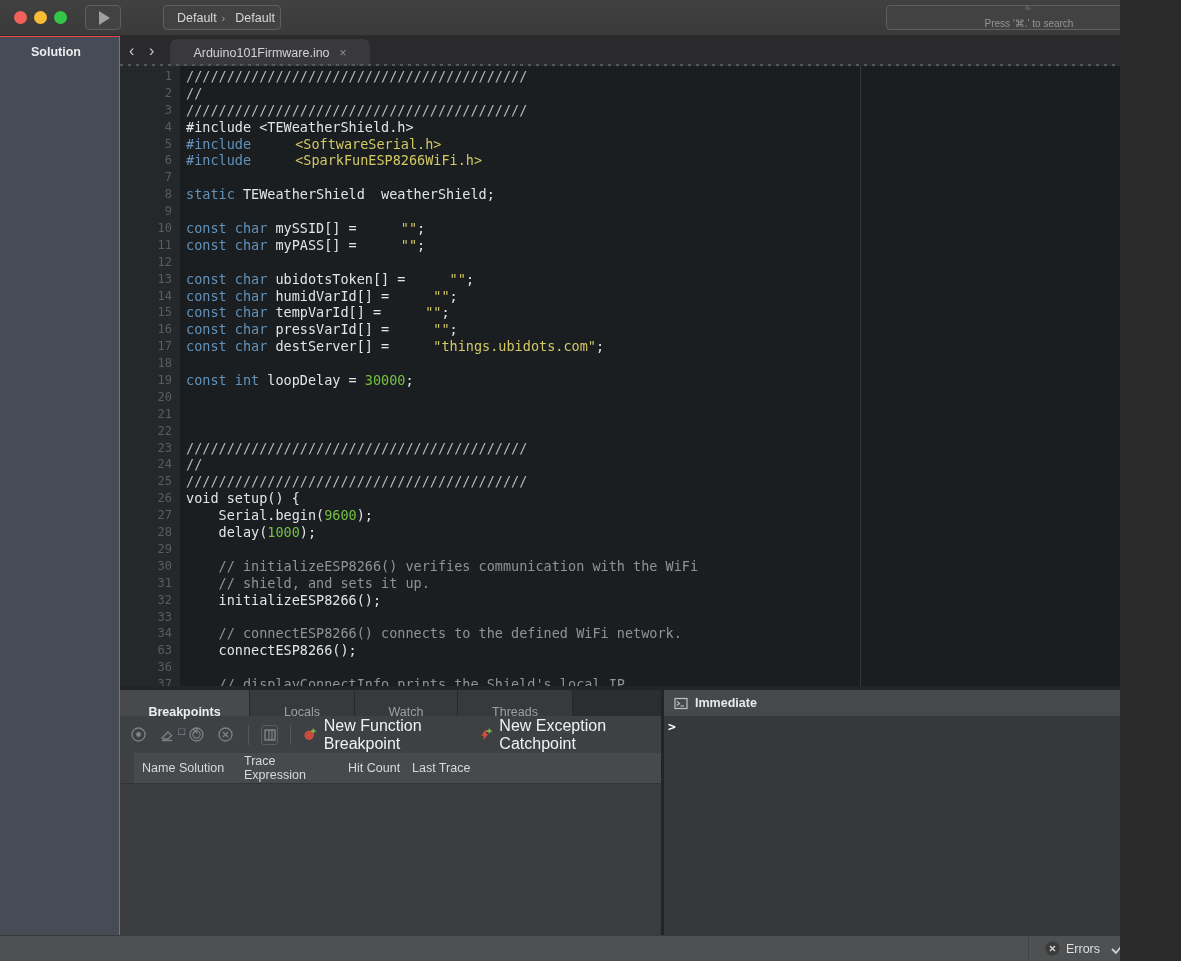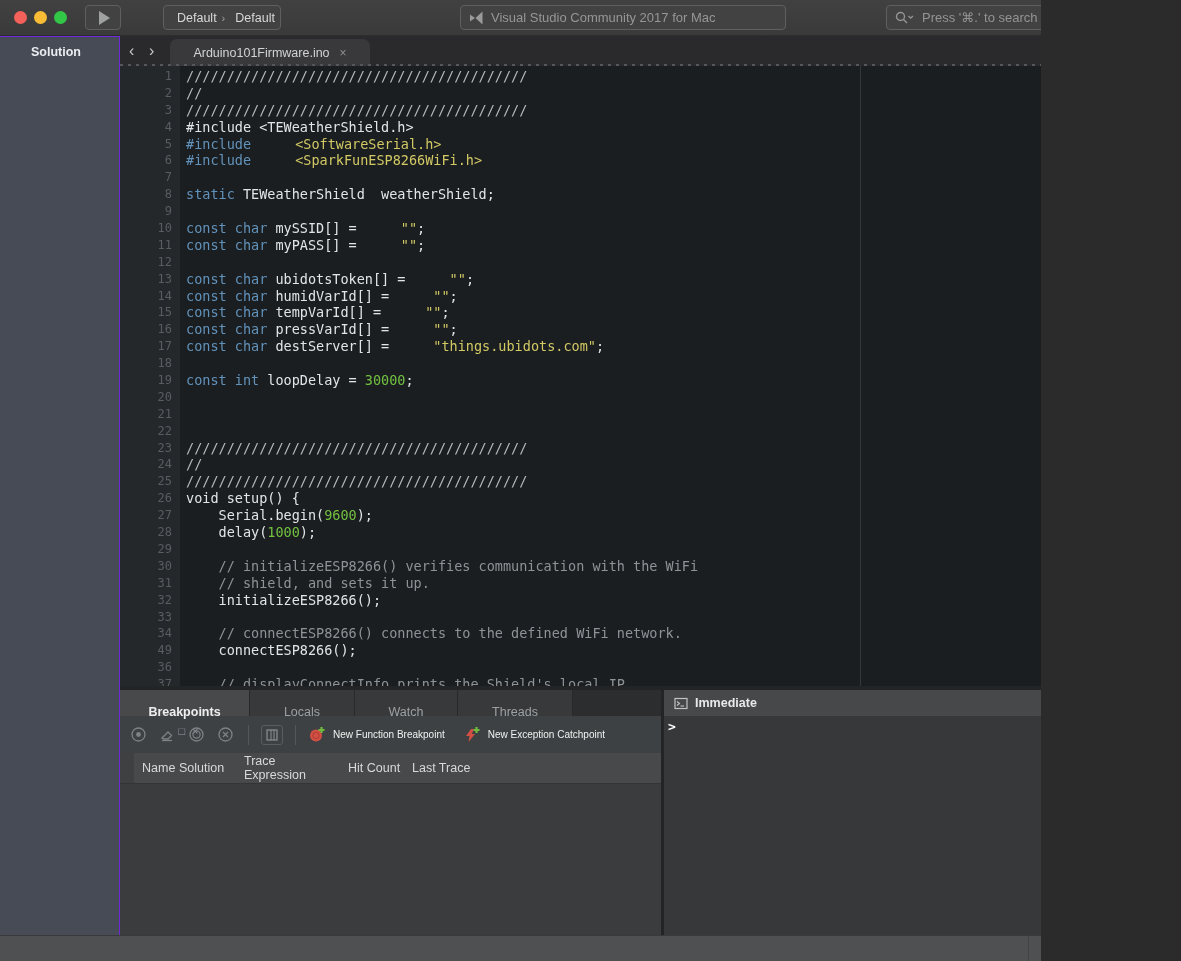--- a/index.html
+++ b/index.html
@@ -1,37 +1,37 @@
 <!DOCTYPE html>
 <html><head>
 <meta charset="utf-8">
 <style>
   * { margin:0; padding:0; box-sizing:border-box; }
   html,body { background:#2b2b2b; }
   #app {
-    position:relative; width:1041px; height:961px; overflow:hidden;
-    background:#6d28d9; font-family:"Liberation Sans",sans-serif;
+    position:relative; width:1120px; height:961px; overflow:hidden;
+    background:#ef4444; font-family:"Liberation Sans",sans-serif;
     -webkit-font-smoothing:antialiased;
   }
   
   #toolbar { position:absolute; left:0; top:0; width:1181px; height:36px;
     background:linear-gradient(#414141,#3a3a3a); border-bottom:1px solid #2d2d2d; }
   .light { position:absolute; top:11px; width:13px; height:13px; border-radius:50%; }
   #light-close { left:14px; } #light-min { left:34px; } #light-zoom { left:54px; }
   .tb-box { position:absolute; top:5px; height:25px; border:1px solid #5f5f5f;
     border-radius:4px; background:#424242; display:flex; align-items:center; }
   #play-btn { left:85px; width:36px; justify-content:center; }
   #play-tri { width:0; height:0; border-left:11px solid #9fa1a1;
     border-top:7px solid transparent; border-bottom:7px solid transparent; margin-left:3px; }
   #config-box { left:163px; width:118px; padding:0 8px; gap:5px;
     color:#d8d8d8; font-size:12.5px; }
   #title-box { left:460px; width:326px; padding:0 8px; gap:7px;
     color:#969696; font-size:13px; }
   #search-box { left:886px; width:286px; padding:0 8px; gap:7px;
-    color:#949494; font-size:13px; }
+    color:#949494; font-size:10px;flex-direction:column; }
   .cfg-sep { color:#a0a0a0; font-size:11px; }
   
   #solution-panel { position:absolute; left:0; top:37px; width:119px; height:898px;
     background:#474b56; }
   #solution-header { height:30px; display:flex; align-items:center; gap:23px;
     padding:0 8px; color:#eaecef; font-size:12.5px; font-weight:bold; }
   #solution-header .spacer { flex:1; }
   .panel-ctl { color:#9aa0ac; font-size:11px; font-weight:normal; cursor:default; }
   
   #tabbar { position:absolute; left:120px; top:36px; width:1035px; height:30px;
@@ -82,21 +82,21 @@
     background:#38393b; border-right:1px solid #28292b; color:#9da1a3; font-size:12.5px;flex-direction:column; }
   .btab.active { background:#47494b; color:#edeeee; font-weight:bold; }
   .btab .ctls { display:flex; gap:7px; margin-left:8px; }
   #bp-toolbar { height:37px; background:#3e4143; display:flex; align-items:center;
     padding-left:10px; }
   .bp-ico { margin-right:12px; display:flex; align-items:center; }
   .vsep { width:1px; height:20px; background:#55585a; margin:0 12px 0 2px; }
   #col-ico-box { width:22px; height:20px; border:1px solid #5a5d5f; border-radius:3px;
     display:flex; align-items:center; justify-content:center; margin-right:10px; }
   .bp-action { display:flex; align-items:center; gap:7px; color:#f0f1f1;
-    font-size:10px; margin-right:18px; }
+    font-size:16px; margin-right:18px; }
   #bp-header { height:31px; background:#48494b; display:flex; align-items:stretch;
     font-size:12.5px; color:#d7d9da; border-bottom:1px solid #333436; }
   #bp-header .strip { width:14px; background:#3f4042; }
   #bp-header .hcell { display:flex; align-items:center; padding-left:8px; }
   #bp-content { height:151px; background:#3a3c3e; }
   
   #immediate { position:absolute; left:664px; top:690px; width:491px; height:245px; }
   #imm-header { height:26px; background:#464849; display:flex; align-items:center; gap:7px;
     padding:0 10px; font-size:12.5px; font-weight:bold; color:#e8e9ea; }
   #imm-header .spacer { flex:1; }
@@ -132,27 +132,20 @@
       </svg>
       <span>Default</span>
       <span class="cfg-sep">›</span>
       <svg width="10" height="14" viewBox="0 0 10 14">
         <rect x="1.5" y="1.5" width="7" height="11" rx="1.5" fill="none" stroke="#a9a9a9" stroke-width="1.4"></rect>
         <rect x="2.2" y="2.2" width="2.2" height="1.6" fill="#a9a9a9"></rect>
       </svg>
       <span>Default</span>
     </div>
 
-    <div class="tb-box" id="title-box">
-      <svg width="15" height="14" viewBox="0 0 15 14">
-        <path d="M1,3.5 L6,7 L1,10.5 Z" fill="#9a9a9a"></path>
-        <path d="M13.5,0.5 L6.5,7 L13.5,13.5 Z" fill="#9a9a9a"></path>
-      </svg>
-      <span>Visual Studio Community 2017 for Mac</span>
-    </div>
 
     <div class="tb-box" id="search-box">
       <svg width="20" height="14" viewBox="0 0 20 14">
         <circle cx="5.5" cy="5.5" r="4" fill="none" stroke="#949494" stroke-width="1.4"></circle>
         <line x1="8.5" y1="8.5" x2="12" y2="12" stroke="#949494" stroke-width="1.4"></line>
         <path d="M13.5,5 l2.2,2.2 2.2,-2.2" fill="none" stroke="#949494" stroke-width="1.3"></path>
       </svg>
       <span>Press '⌘.' to search</span>
     </div>
   </header>
@@ -210,21 +203,21 @@
           <div class="ln">25</div>
           <div class="ln">26</div>
           <div class="ln">27</div>
           <div class="ln">28</div>
           <div class="ln">29</div>
           <div class="ln">30</div>
           <div class="ln">31</div>
           <div class="ln">32</div>
           <div class="ln">33</div>
           <div class="ln">34</div>
-          <div class="ln">49</div>
+          <div class="ln">63</div>
           <div class="ln">36</div>
           <div class="ln">37</div>
         </div>
     </div>
     <div id="ruler"></div>
     <div id="code-lines"><div class="cl"><span class="tk-cb">//////////////////////////////////////////</span></div><div class="cl"><span class="tk-cb">//</span></div><div class="cl"><span class="tk-cb">//////////////////////////////////////////</span></div><div class="cl"><span class="tk-w">#include &lt;TEWeatherShield.h&gt;</span></div><div class="cl"><span class="tk-k">#include</span><span class="tk-w"> </span><span class="tk-s">&lt;SoftwareSerial.h&gt;</span></div><div class="cl"><span class="tk-k">#include</span><span class="tk-w"> </span><span class="tk-s">&lt;SparkFunESP8266WiFi.h&gt;</span></div><div class="cl"></div><div class="cl"><span class="tk-k">static</span><span class="tk-w"> TEWeatherShield  weatherShield;</span></div><div class="cl"></div><div class="cl"><span class="tk-k">const</span><span class="tk-w"> </span><span class="tk-k">char</span><span class="tk-w"> mySSID[] = </span><span class="tk-s">""</span><span class="tk-w">;</span></div><div class="cl"><span class="tk-k">const</span><span class="tk-w"> </span><span class="tk-k">char</span><span class="tk-w"> myPASS[] = </span><span class="tk-s">""</span><span class="tk-w">;</span></div><div class="cl"></div><div class="cl"><span class="tk-k">const</span><span class="tk-w"> </span><span class="tk-k">char</span><span class="tk-w"> ubidotsToken[] = </span><span class="tk-s">""</span><span class="tk-w">;</span></div><div class="cl"><span class="tk-k">const</span><span class="tk-w"> </span><span class="tk-k">char</span><span class="tk-w"> humidVarId[] = </span><span class="tk-s">""</span><span class="tk-w">;</span></div><div class="cl"><span class="tk-k">const</span><span class="tk-w"> </span><span class="tk-k">char</span><span class="tk-w"> tempVarId[] = </span><span class="tk-s">""</span><span class="tk-w">;</span></div><div class="cl"><span class="tk-k">const</span><span class="tk-w"> </span><span class="tk-k">char</span><span class="tk-w"> pressVarId[] = </span><span class="tk-s">""</span><span class="tk-w">;</span></div><div class="cl"><span class="tk-k">const</span><span class="tk-w"> </span><span class="tk-k">char</span><span class="tk-w"> destServer[] = </span><span class="tk-s">"things.ubidots.com"</span><span class="tk-w">;</span></div><div class="cl"></div><div class="cl"><span class="tk-k">const</span><span class="tk-w"> </span><span class="tk-k">int</span><span class="tk-w"> loopDelay = </span><span class="tk-n">30000</span><span class="tk-w">;</span></div><div class="cl"></div><div class="cl"></div><div class="cl"></div><div class="cl"><span class="tk-cb">//////////////////////////////////////////</span></div><div class="cl"><span class="tk-cb">//</span></div><div class="cl"><span class="tk-cb">//////////////////////////////////////////</span></div><div class="cl"><span class="tk-w">void setup() {</span></div><div class="cl"><span class="tk-w">    Serial.begin(</span><span class="tk-n">9600</span><span class="tk-w">);</span></div><div class="cl"><span class="tk-w">    delay(</span><span class="tk-n">1000</span><span class="tk-w">);</span></div><div class="cl"></div><div class="cl"><span class="tk-c">    // initializeESP8266() verifies communication with the WiFi</span></div><div class="cl"><span class="tk-c">    // shield, and sets it up.</span></div><div class="cl"><span class="tk-w">    initializeESP8266();</span></div><div class="cl"></div><div class="cl"><span class="tk-c">    // connectESP8266() connects to the defined WiFi network.</span></div><div class="cl"><span class="tk-w">    connectESP8266();</span></div><div class="cl"></div><div class="cl"><span class="tk-c">    // displayConnectInfo prints the Shield's local IP</span></div></div>
     <div id="health-dot"></div>
   </div>
 
   <aside id="right-sidebar">

